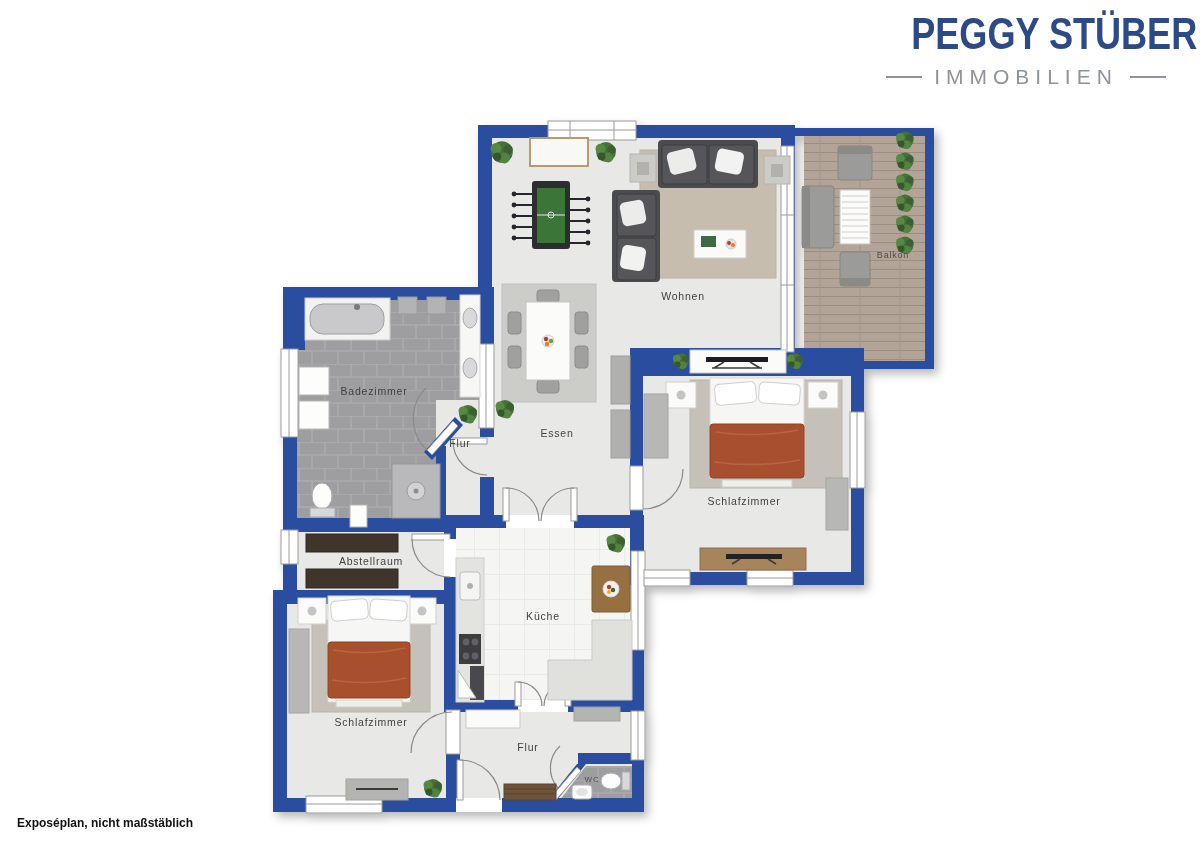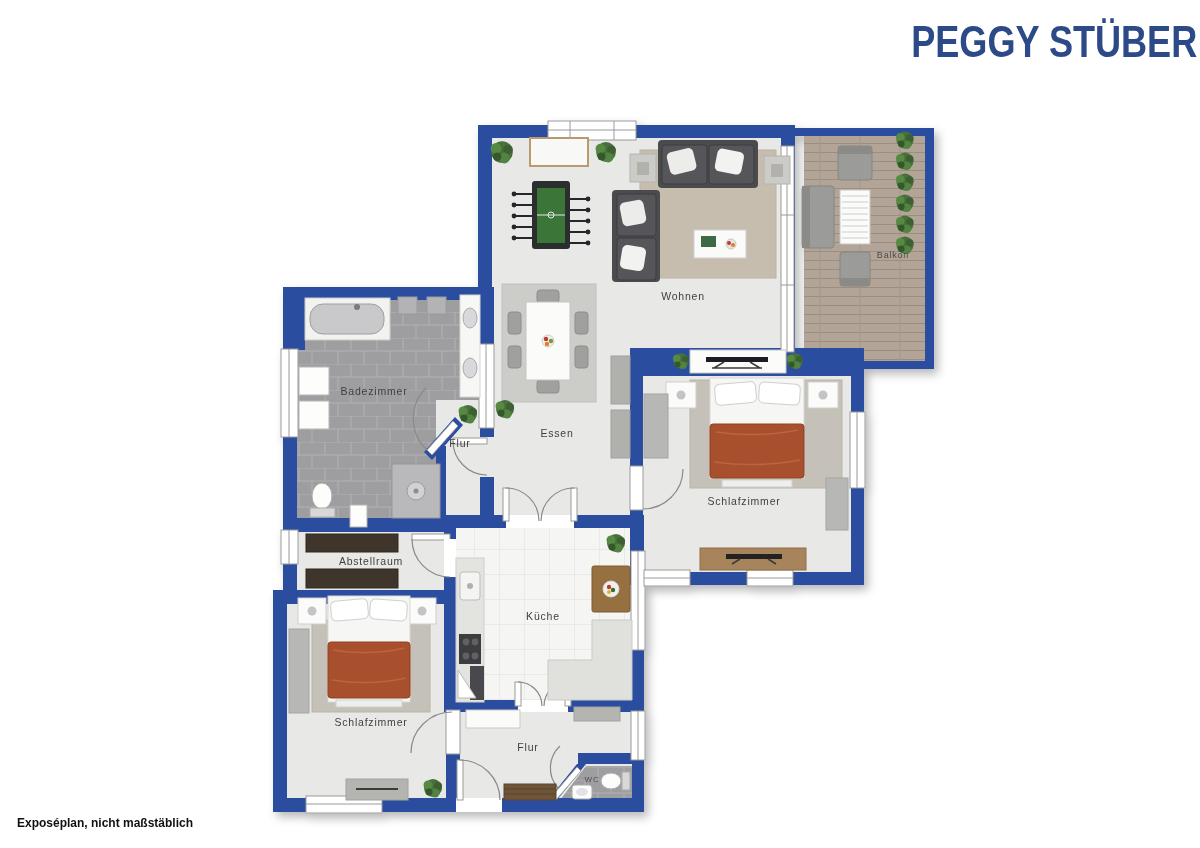--- a/index.html
+++ b/index.html
@@ -1,36 +1,41 @@
 <!DOCTYPE html>
 <html><head>
 <meta charset="utf-8">
 <style>
   html,body{margin:0;padding:0;background:#fff;}
   .page{position:relative;width:1200px;height:848px;background:#ffffff;overflow:hidden;
         font-family:"Liberation Sans",sans-serif;}
-  .logo{position:absolute;top:20px;right:34px;width:280px;text-align:right;}
+  .logo{position:absolute;top:12px;right:34px;width:280px;text-align:right;}
   .logo-title{font-weight:bold;font-size:44px;line-height:1;color:#2c4a87;white-space:nowrap;
               transform:scaleX(.82);transform-origin:center;letter-spacing:0px;}
   .logo-sub{display:flex;align-items:center;justify-content:center;gap:12px;margin-top:9px;}
   .logo-sub .bar{height:2px;width:44px;background:#8d939c;}
   .logo-tagline{font-size:21px;color:#8d939c;letter-spacing:6px;font-weight:400;}
   .disclaimer{position:absolute;left:17px;bottom:18px;font-size:12px;font-weight:bold;color:#111;}
   svg text{font-family:"Liberation Sans",sans-serif;fill:#3f3f3f;letter-spacing:.8px;}
   svg .rlabel{font-size:10.5px;}
   svg .slabel{font-size:9px;fill:#4c4c4c;}
 </style>
 </head>
 <body>
 
 <div class="page">
 
   
   <div class="logo">
     <div class="logo-title">PEGGY STÜBER</div>
+    <div class="logo-sub">
+      <span class="bar"></span>
+      <span class="logo-tagline">IMMOBILIEN</span>
+      <span class="bar"></span>
+    </div>
   </div>
 
   
   <svg width="1200" height="848" viewBox="0 0 1200 848">
     <defs>
       <pattern id="bathTile" width="26" height="26" patternUnits="userSpaceOnUse">
         <rect width="26" height="26" fill="#9e9ea1"></rect>
         <path d="M0 0 H26 M0 13 H26 M13 0 V13 M0 13 V26 M26 13 V26" stroke="#b3b3b5" stroke-width="1" fill="none"></path>
       </pattern>
       <pattern id="kitchTile" width="25" height="25" patternUnits="userSpaceOnUse">

